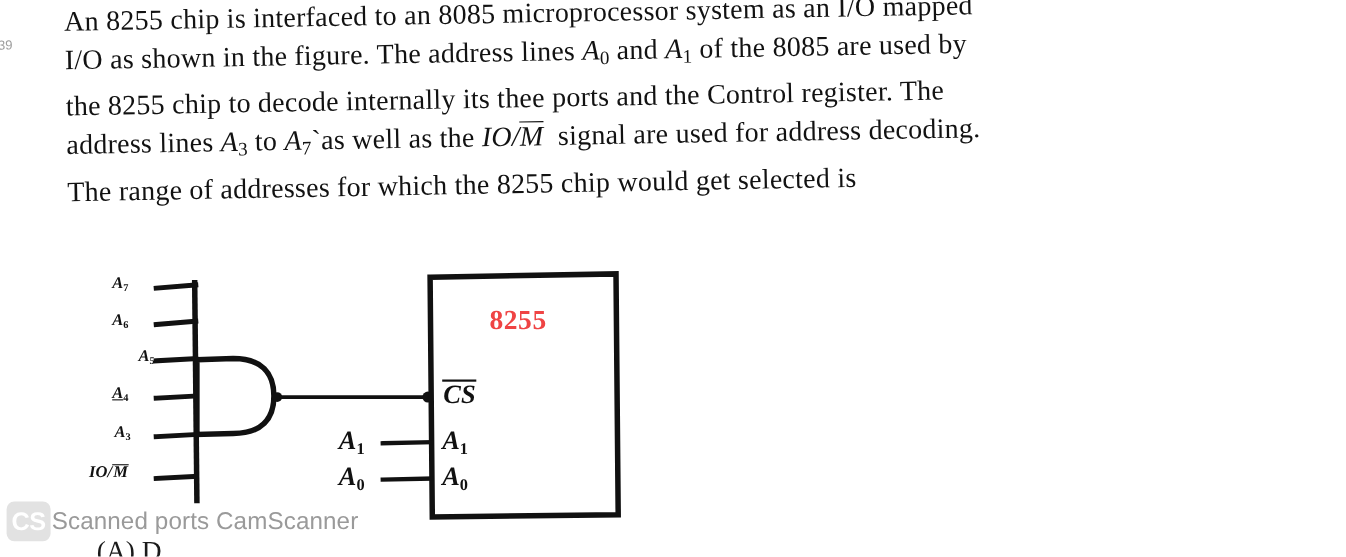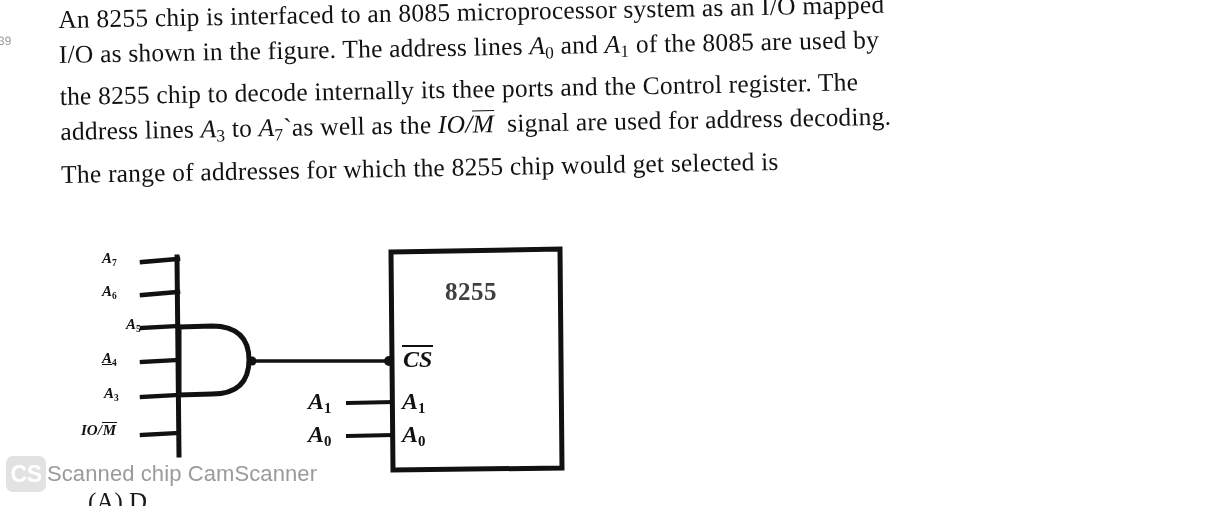--- a/index.html
+++ b/index.html
@@ -95,21 +95,21 @@
     border-top: 1.8px solid #111;
     display: inline-block;
     line-height: 1.05;
     padding: 0 1px;
   }
   .chip-title {
     position: absolute;
     font-family: "Liberation Serif", serif;
     font-weight: bold;
     font-size: 25px;
-    color: #404040;
+    color: #ef4444;
     letter-spacing: 0.5px;
     text-align: center;
   }
   .pin-label {
     position: absolute;
     font-family: "Liberation Serif", serif;
     font-style: italic;
     font-weight: bold;
     font-size: 24px;
     color: #111;
@@ -220,16 +220,16 @@
   <div class="pin-label" style="left:402px; top:150px;">A<sub>1</sub></div>
   <div class="pin-label" style="left:402px; top:183px;">A<sub>0</sub></div>
 
   <div class="pin-label" style="left:308px; top:150px;">A<sub>1</sub></div>
   <div class="pin-label" style="left:308px; top:183px;">A<sub>0</sub></div>
 
 </div>
 
 <div id="watermark">
   <div id="cs-logo">CS</div>
-  <div id="wm-text">Scanned chip CamScanner</div>
+  <div id="wm-text">Scanned ports CamScanner</div>
 </div>
 
 <div id="bottom-clip">(A) D</div>
 
 </body></html>

